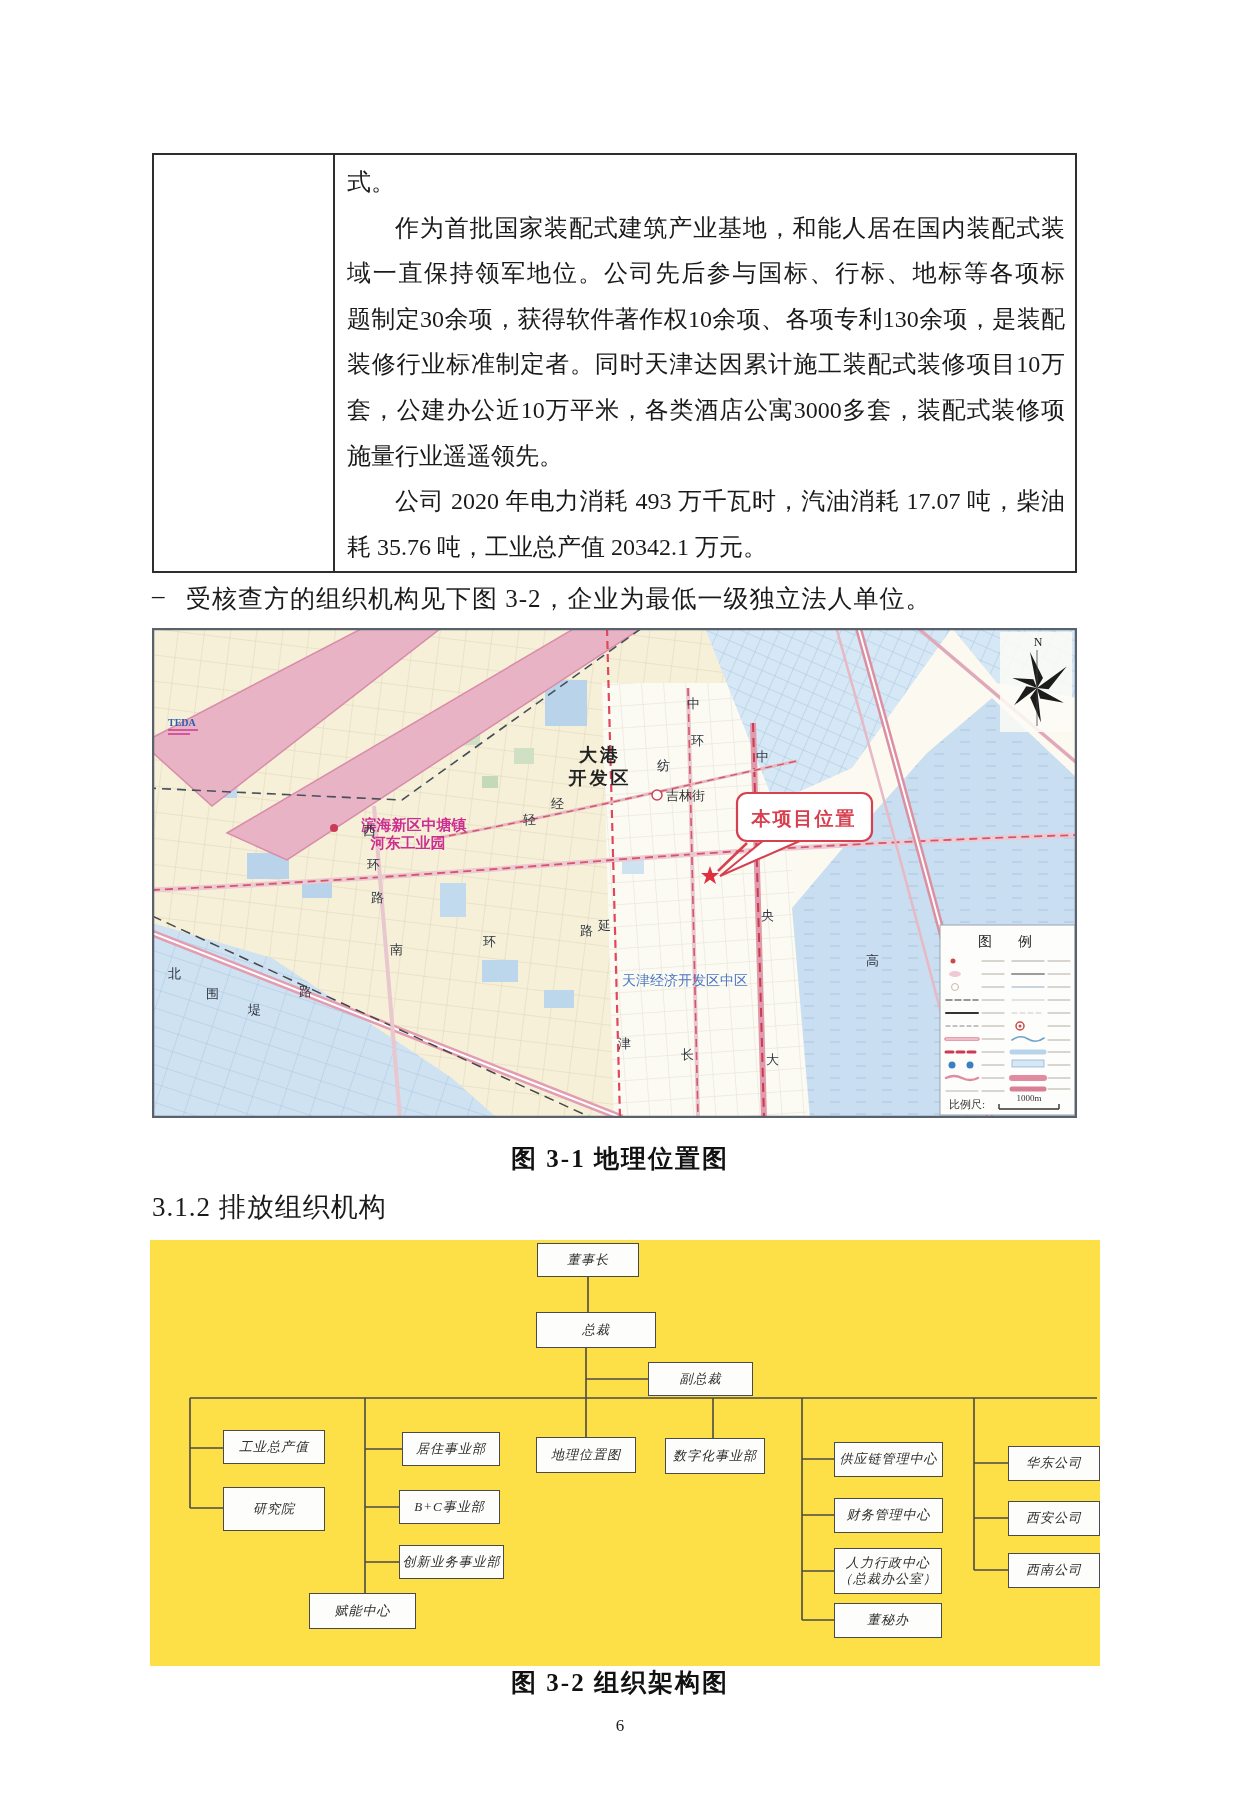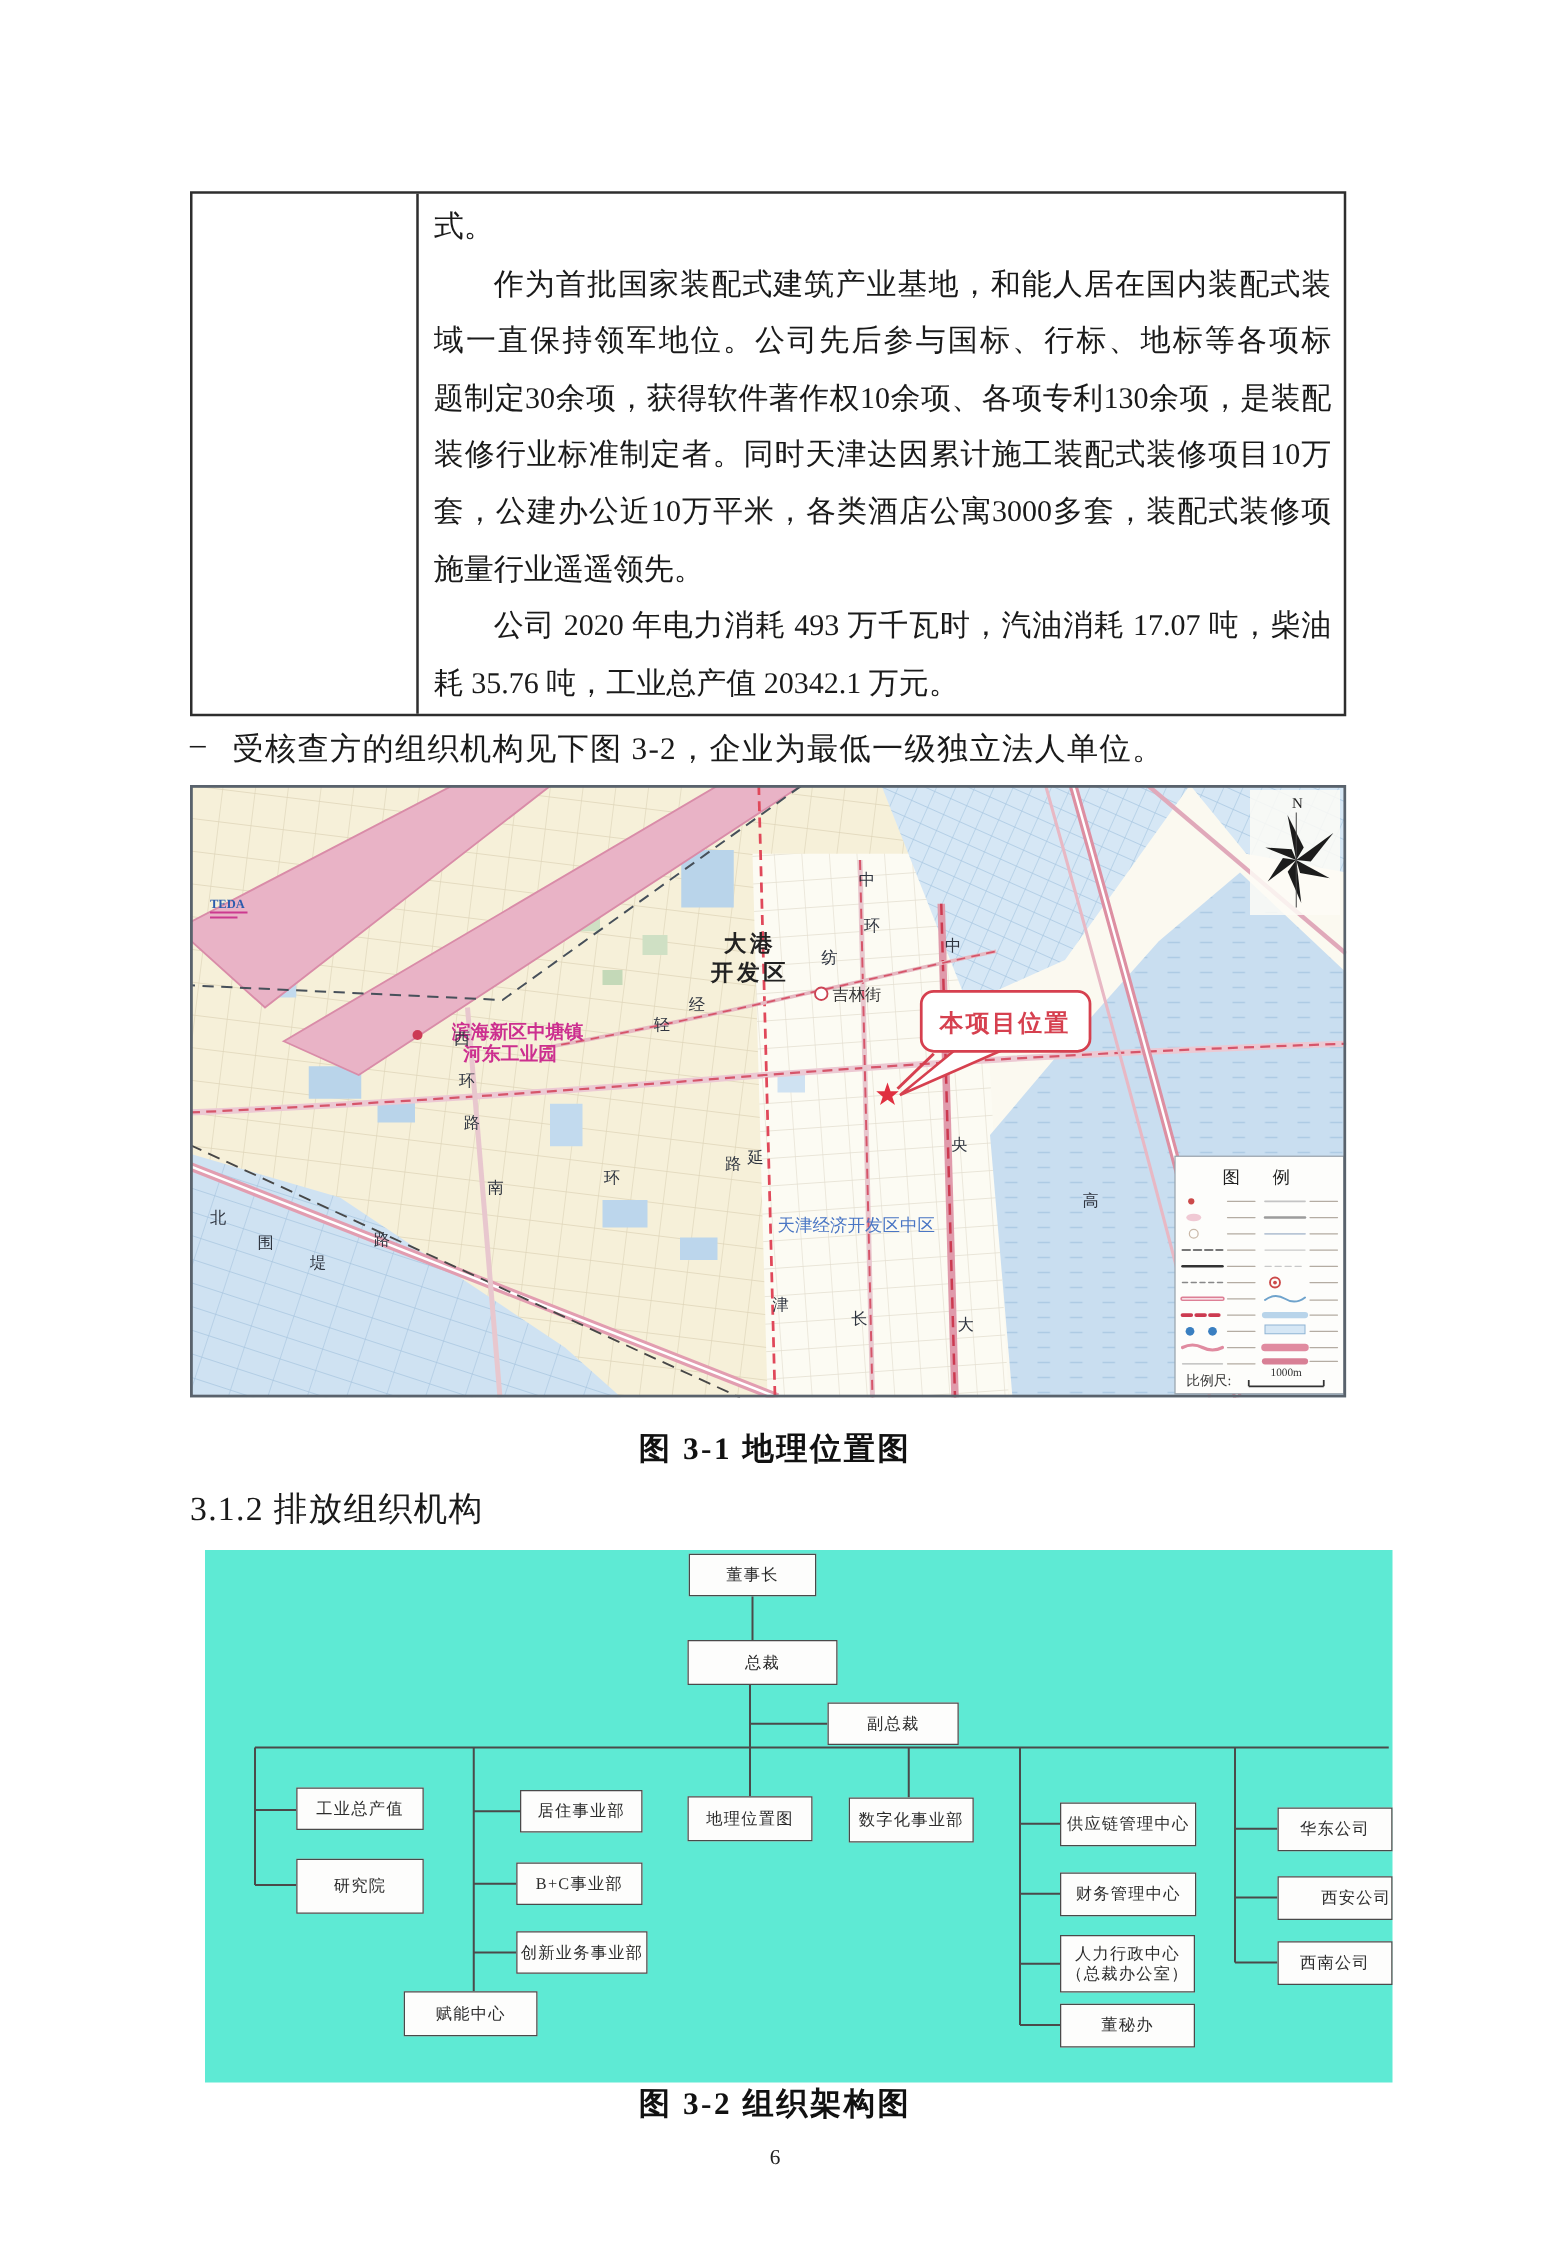--- a/index.html
+++ b/index.html
@@ -37,21 +37,21 @@
   }
   .caption-1{top:1142px;}
   .caption-2{top:1666px;}
   .section-heading{
     position:absolute;left:152px;top:1189px;font-size:27px;color:#1a1a1a;letter-spacing:1px;
   }
   .page-number{
     position:absolute;left:0;top:1716px;width:1240px;text-align:center;font-size:17px;color:#222;
   }
   
-  .org-wrap{position:absolute;left:164px;top:1240px;width:950px;height:426px;background:#5eead4;}
+  .org-wrap{position:absolute;left:150px;top:1240px;width:950px;height:426px;background:#fde047;font-style:italic;}
   .org-wrap svg{position:absolute;left:0;top:0;}
   .org-box{
     position:absolute;border:1.6px solid #4a4a4a;background:#fdfdfc;box-sizing:border-box;
     display:flex;flex-direction:column;align-items:center;justify-content:center;
     font-size:13px;letter-spacing:1px;color:#2c2c2c;line-height:1.25;text-align:center;
   }
 </style>
 </head>
 <body>
 
@@ -320,21 +320,21 @@
   <div class="org-box" style="left:684px;top:308px;width:108px;height:46px;">
       <span>人力行政中心</span>
       <span>（总裁办公室）</span>
     </div>
   <div class="org-box" style="left:684px;top:363px;width:108px;height:35px;">
       <span>董秘办</span>
     </div>
   <div class="org-box" style="left:858px;top:206px;width:92px;height:35px;">
       <span>华东公司</span>
     </div>
-  <div class="org-box" style="left:858px;top:261px;width:92px;height:35px;align-items:flex-end;">
+  <div class="org-box" style="left:858px;top:261px;width:92px;height:35px;">
       <span>西安公司</span>
     </div>
   <div class="org-box" style="left:858px;top:313px;width:92px;height:35px;">
       <span>西南公司</span>
     </div>
 </div>
 
 <div class="fig-caption caption-2">图 3-2 组织架构图</div>
 
 <div class="page-number">6</div>

